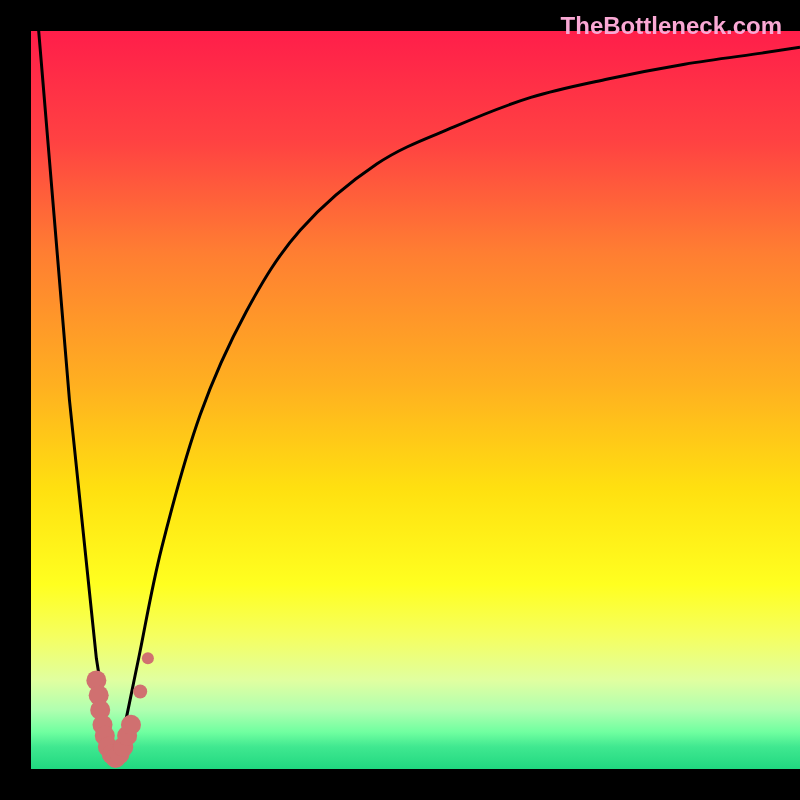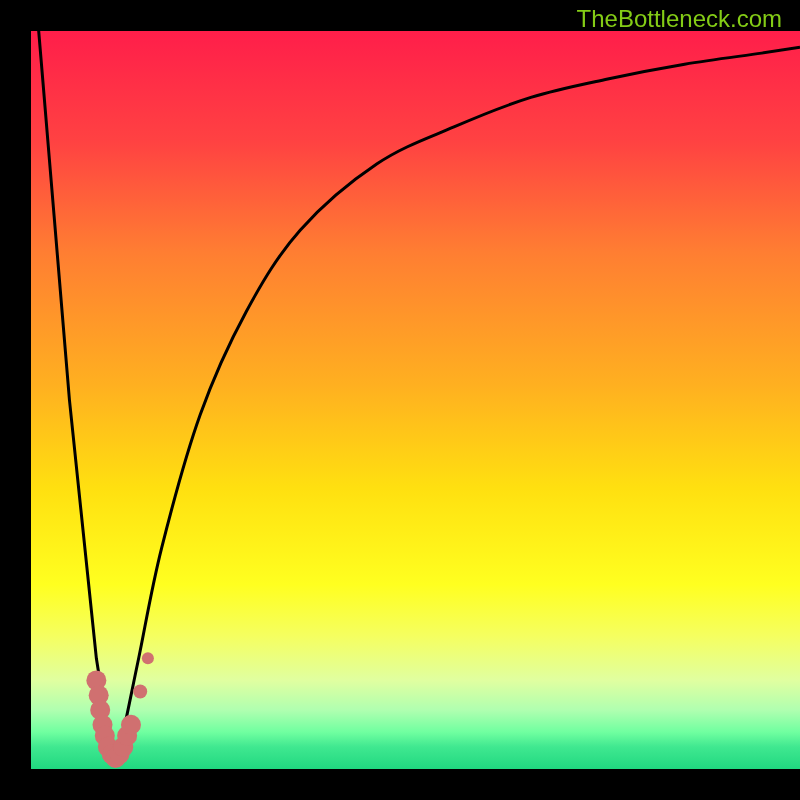--- a/index.html
+++ b/index.html
@@ -9,26 +9,26 @@
     }
     body {
       width: 800px;
       height: 800px;
       background: #000;
       position: relative;
       overflow: hidden;
     }
     .watermark {
       position: absolute;
-      top: 5px;
+      top: 12px;
       right: 18px;
-      color: #84cc16;
+      color: #f9a8d4;
       font-family: Arial, sans-serif;
       font-size: 24px;
-      font-weight: 400;
+      font-weight: 700;
       z-index: 10;
     }
     .chart-area {
       position: absolute;
       top: 31px;
       left: 31px;
       width: 769px;
       height: 738px;
       overflow: hidden;
     }

